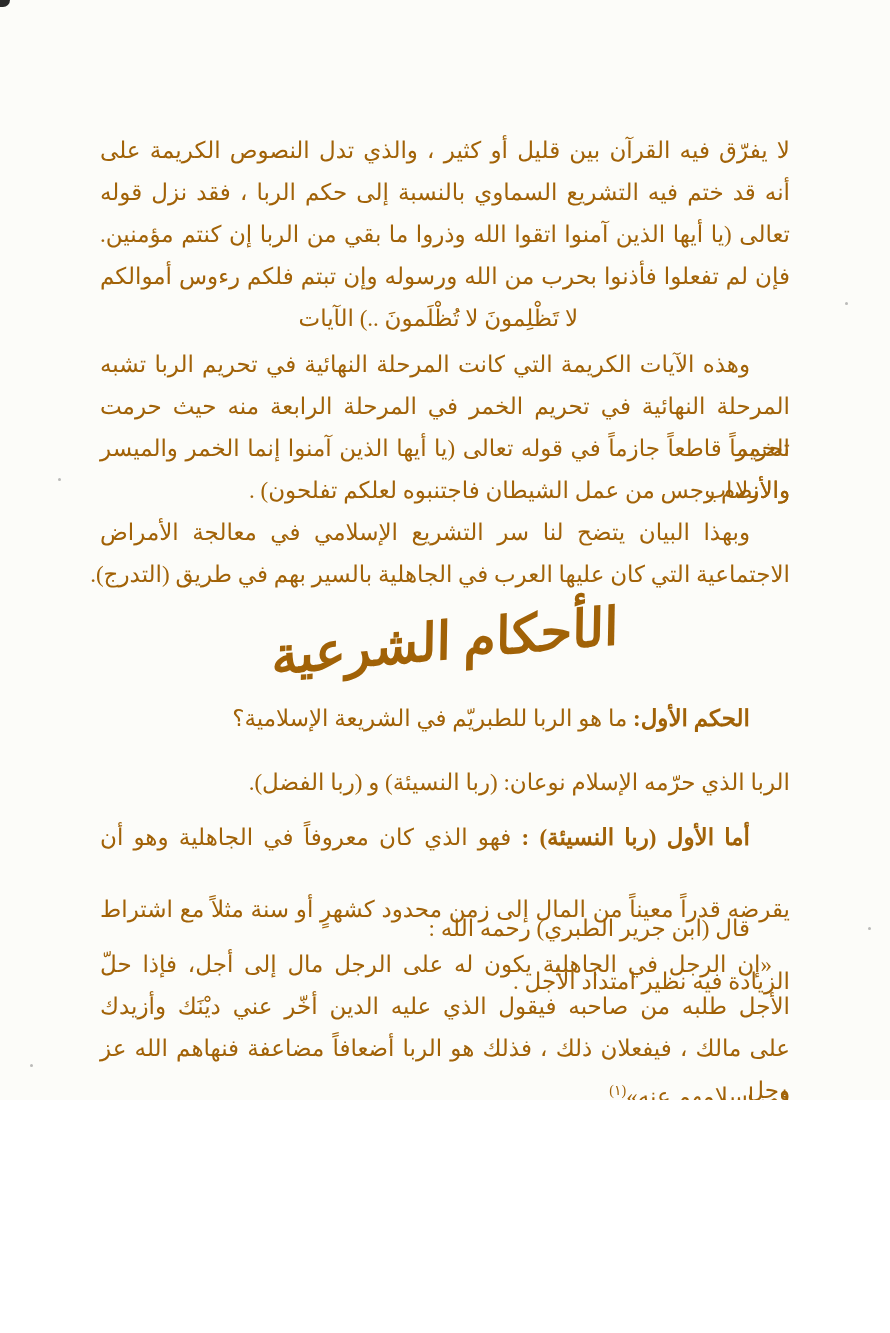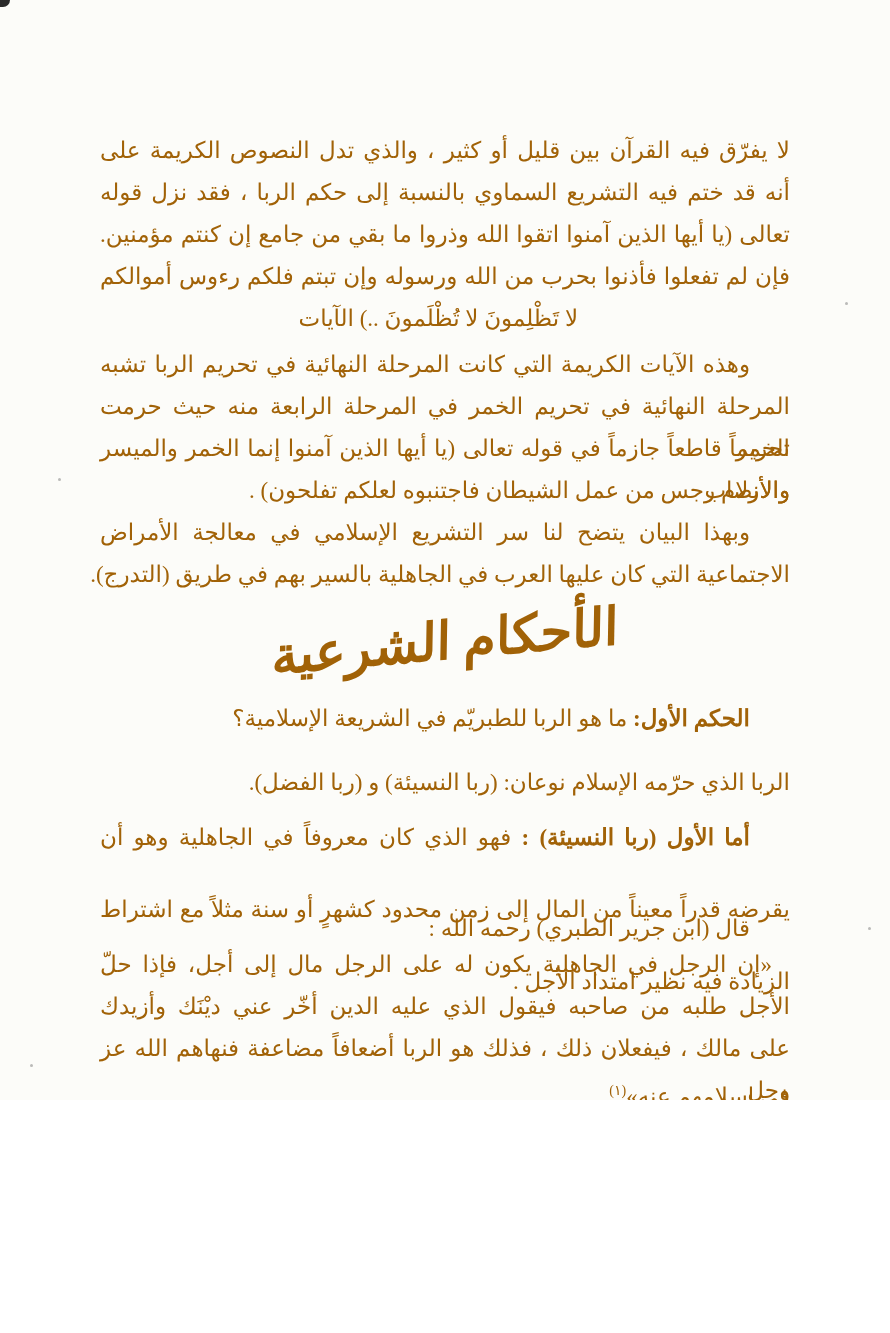--- a/index.html
+++ b/index.html
@@ -78,21 +78,21 @@
   <div class="corner-nick"></div>
   <div class="speck" style="left:845px; top:302px;"></div>
   <div class="speck" style="left:58px;  top:478px;"></div>
   <div class="speck" style="left:868px; top:927px;"></div>
   <div class="speck" style="left:30px;  top:1064px;"></div>
   <div class="speck" style="left:700px; top:1210px;"></div>
 
   <div class="col" style="top:130px;">
     <div class="line j">لا يفرّق فيه القرآن بين قليل أو كثير ، والذي تدل النصوص الكريمة على</div>
     <div class="line j">أنه قد ختم فيه التشريع السماوي بالنسبة إلى حكم الربا ، فقد نزل قوله</div>
-    <div class="line j">تعالى (يا أيها الذين آمنوا اتقوا الله وذروا ما بقي من جامع إن كنتم مؤمنين.</div>
+    <div class="line j">تعالى (يا أيها الذين آمنوا اتقوا الله وذروا ما بقي من الربا إن كنتم مؤمنين.</div>
     <div class="line j">فإن لم تفعلوا فأذنوا بحرب من الله ورسوله وإن تبتم فلكم رءوس أموالكم</div>
     <div class="line quran-tail">لا تَظْلِمونَ لا تُظْلَمونَ ..) الآيات</div>
   </div>
 
   <div class="col" style="top:344px;">
     <div class="line j indent">وهذه الآيات الكريمة التي كانت المرحلة النهائية في تحريم الربا تشبه</div>
     <div class="line j">المرحلة النهائية في تحريم الخمر في المرحلة الرابعة منه حيث حرمت الخمر</div>
     <div class="line j">تحريماً قاطعاً جازماً في قوله تعالى (يا أيها الذين آمنوا إنما الخمر والميسر والأنصاب</div>
     <div class="line">والأزلام رجس من عمل الشيطان فاجتنبوه لعلكم تفلحون) .</div>
   </div>

